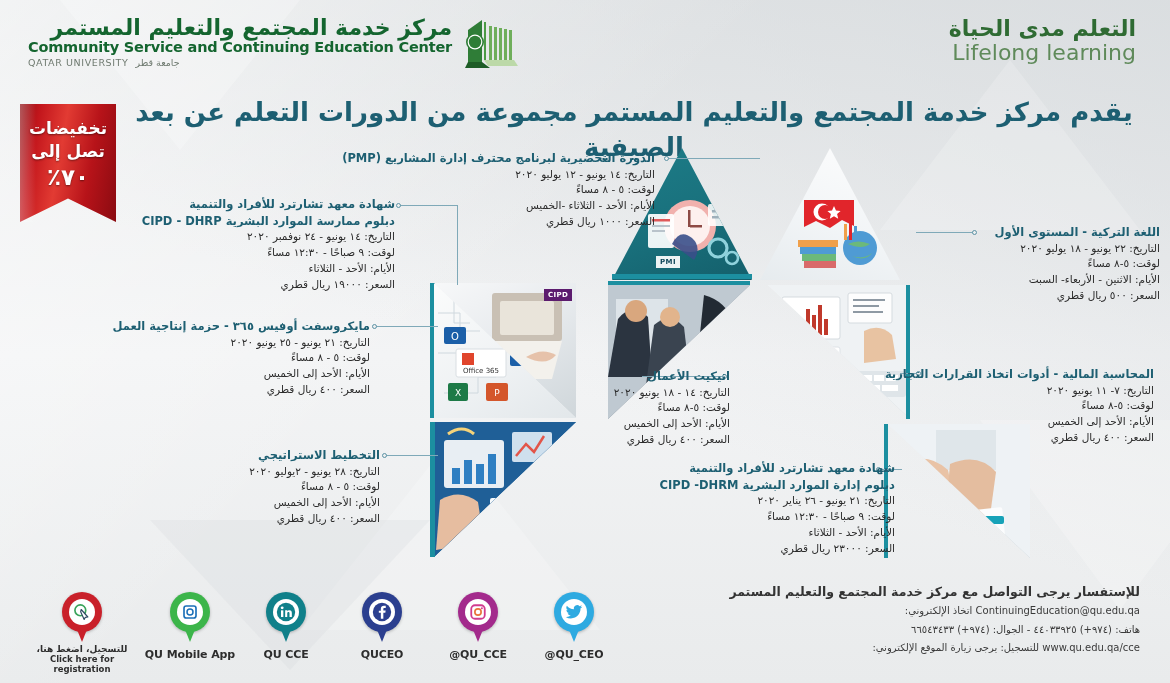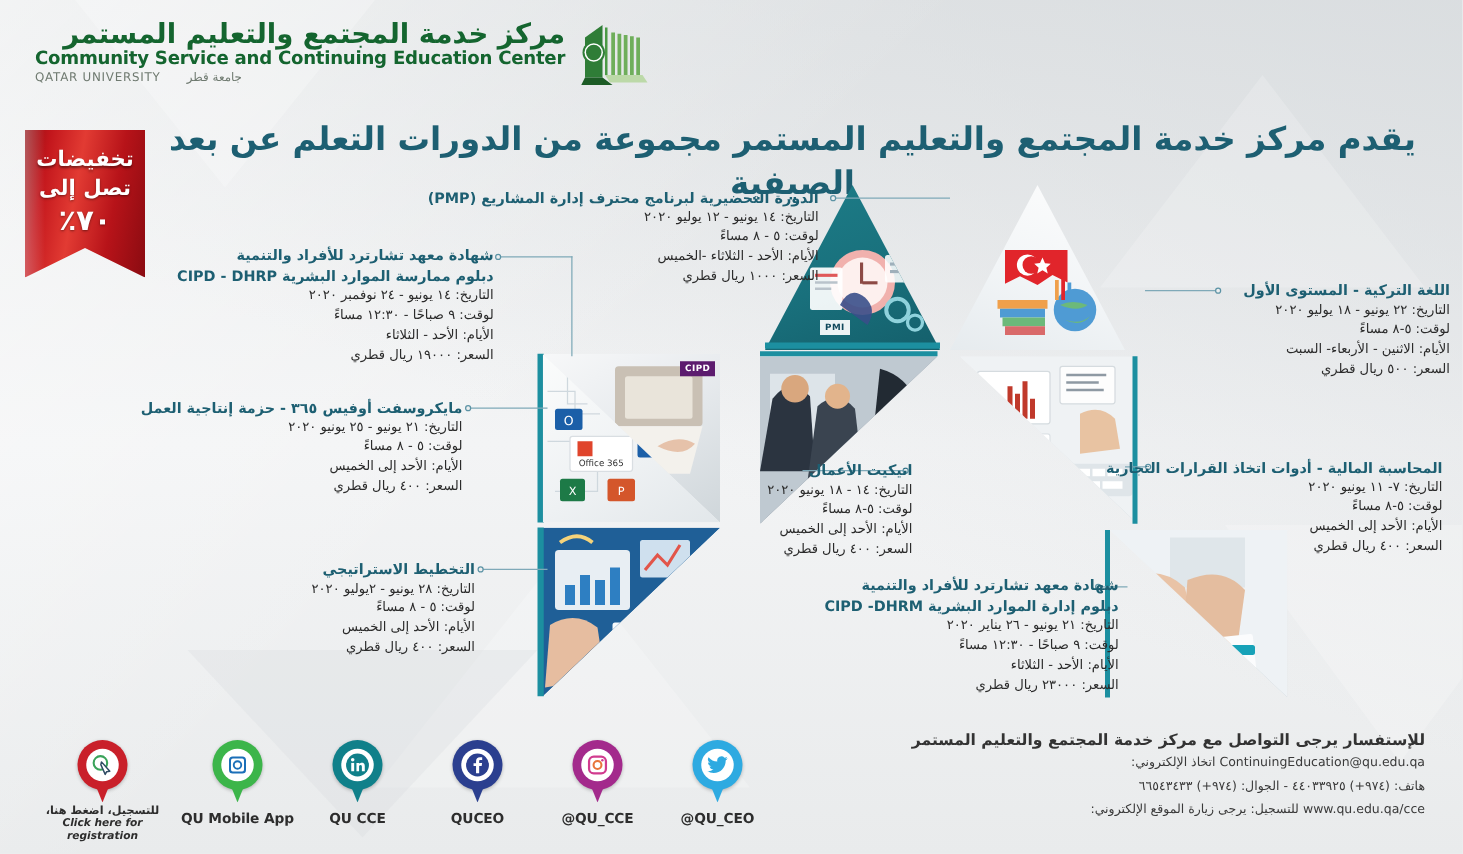--- a/index.html
+++ b/index.html
@@ -31,21 +31,21 @@
   .logo-ar {
     font-size:22px; font-weight:bold; color:#14652f; letter-spacing:0px;
     line-height:1.05; white-space:nowrap;
   }
   .logo-en {
     font-size:14.5px; font-weight:bold; color:#14652f; line-height:1.15;
     direction:ltr; white-space:nowrap; letter-spacing:-.2px;
   }
   .logo-sub {
     font-size:9.5px; color:#6f7a70; letter-spacing:.6px; direction:ltr;
-    display:flex; gap:21px; justify-content:flex-start; white-space:nowrap; margin-top:1px;
+    display:flex; gap:7px; justify-content:flex-start; white-space:nowrap; margin-top:1px;
   }
 
   .lifelong { position:absolute; right:34px; top:16px; text-align:right; }
   .lifelong .ar { font-size:22px; font-weight:bold; color:#2f6b33; line-height:1.15; }
   .lifelong .en { font-size:22px; color:#5f8a5a; line-height:1.1; direction:ltr; }
 
   
   .headline {
     position:absolute; right:36px; top:95px; width:1000px;
     text-align:center; font-size:26px; font-weight:bold;
@@ -142,21 +142,21 @@
   }
   .pin-inner {
     position:absolute; left:7px; top:7px; width:26px; height:26px; border-radius:50%;
     background:#fff; display:flex; align-items:center; justify-content:center;
   }
   .soc-label {
     margin-top:4px; font-size:11px; font-weight:bold; color:#2d2d2d; direction:ltr;
     letter-spacing:-.1px;
   }
   .reg-label-ar { font-size:9px; font-weight:bold; color:#2d2d2d; direction:rtl; }
-  .reg-label-en { font-size:8.5px; font-weight:bold; color:#2d2d2d; direction:ltr;font-style:italic; }
+  .reg-label-en { font-size:8.5px; font-weight:bold; color:#2d2d2d; direction:ltr; }
 </style>
 </head>
 <body>
 
 <div id="poster">
 
   <div class="facet" style="left:60px;top:0;border-left:120px solid transparent;border-right:120px solid transparent;border-top:150px solid rgba(255,255,255,.45);"></div>
   <div class="facet" style="left:300px;top:440px;border-left:150px solid transparent;border-right:150px solid transparent;border-bottom:190px solid rgba(255,255,255,.40);"></div>
   <div class="facet" style="left:880px;top:60px;border-left:130px solid transparent;border-right:130px solid transparent;border-bottom:170px solid rgba(255,255,255,.35);"></div>
   <div class="facet" style="left:150px;top:520px;border-left:140px solid transparent;border-right:140px solid transparent;border-top:150px solid rgba(210,214,217,.45);"></div>
@@ -186,20 +186,24 @@
     <div class="logo-txt">
       <div class="logo-ar">مركز خدمة المجتمع والتعليم المستمر</div>
       <div class="logo-en">Community Service and Continuing Education Center</div>
       <div class="logo-sub">
         <span>QATAR UNIVERSITY</span>
         <span>جامعة قطر</span>
       </div>
     </div>
   </div>
 
+  <div class="lifelong">
+    <div class="ar">التعلم مدى الحياة</div>
+    <div class="en">Lifelong learning</div>
+  </div>
 
   <div class="headline">يقدم مركز خدمة المجتمع والتعليم المستمر مجموعة من الدورات التعلم عن بعد الصيفية</div>
 
   <div class="ribbon">
     <div class="ribbon-body"></div>
     <div class="ribbon-sheen"></div>
     <div class="ribbon-txt">
       <div class="ribbon-l1">تخفيضات</div>
       <div class="ribbon-l2">تصل إلى</div>
       <div class="ribbon-l3">٧٠٪</div>

